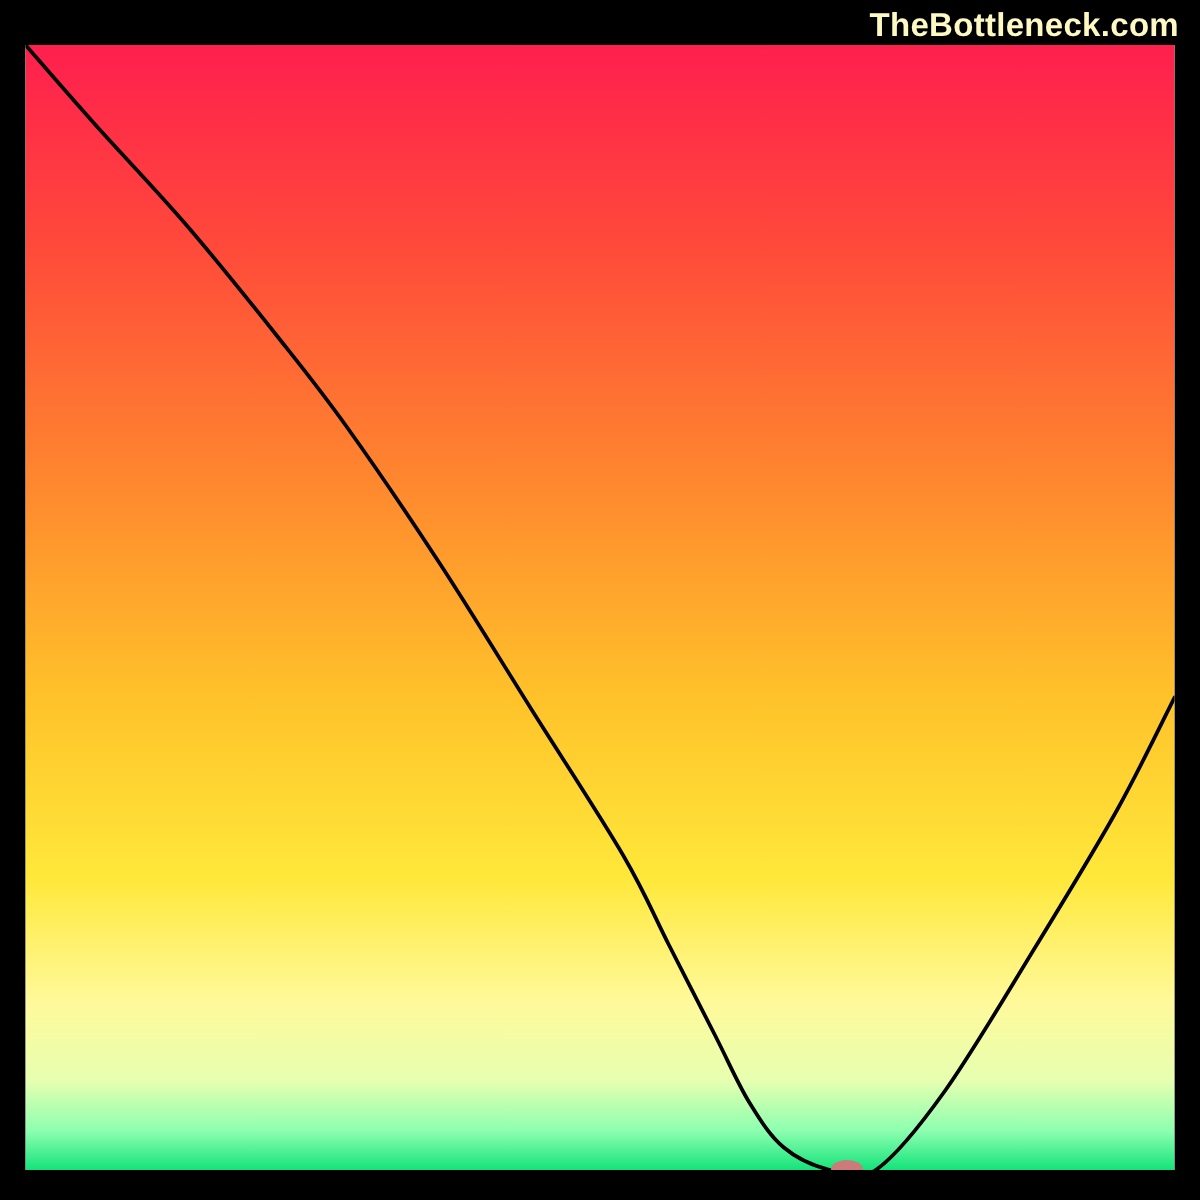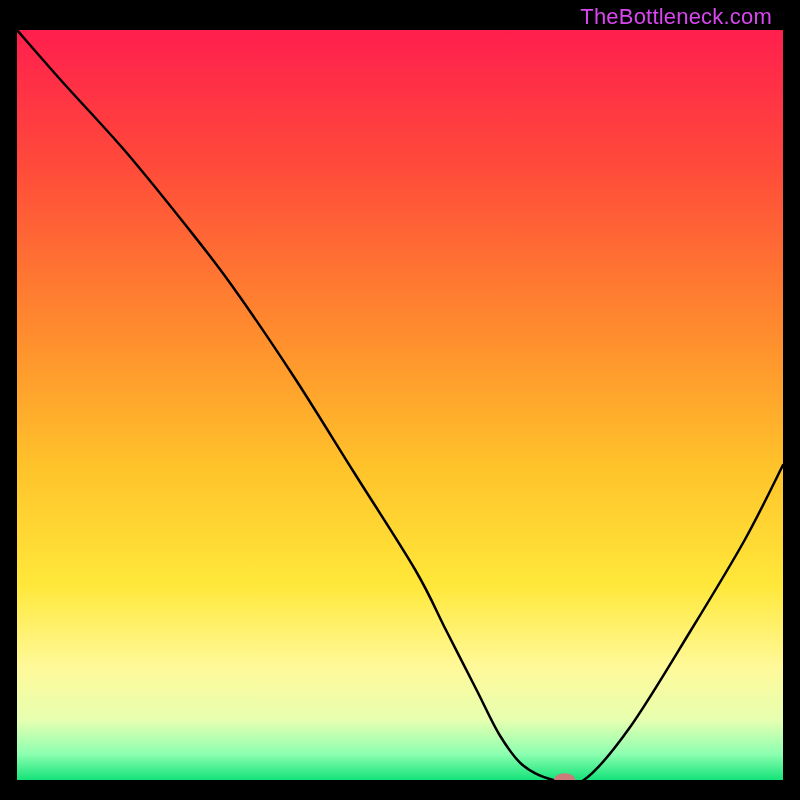--- a/index.html
+++ b/index.html
@@ -13,24 +13,24 @@
   }
   .frame {
     position: relative;
     width: 800px;
     height: 800px;
     background: #000;
   }
   .watermark {
     position: absolute;
     top: 4px;
-    right: 28px;
-    color: #d946ef;
+    right: 14px;
+    color: #fef9c3;
     font-size: 22px;
-    font-weight: 400;
+    font-weight: 700;
     letter-spacing: 0.2px;
     z-index: 5;
   }
   .plot-outer {
     position: absolute;
     left: 17px;
     top: 30px;
     width: 766px;   
     height: 750px;  
     background: #fff;

